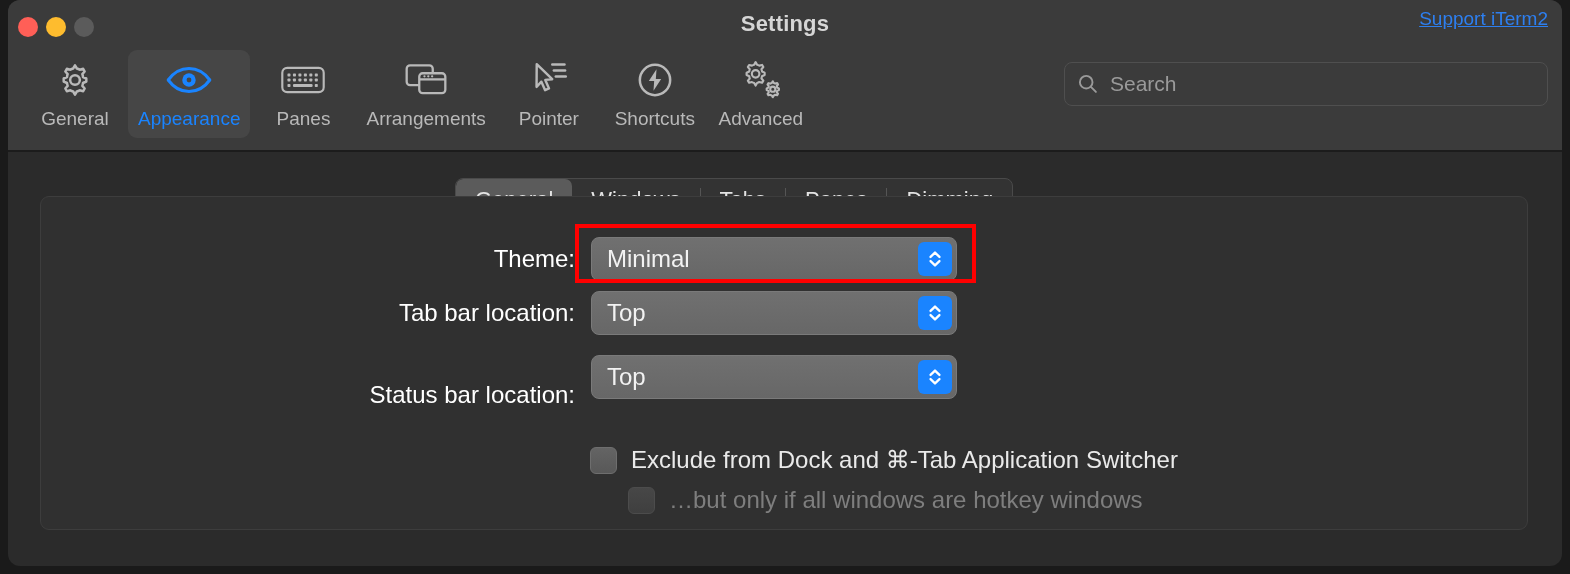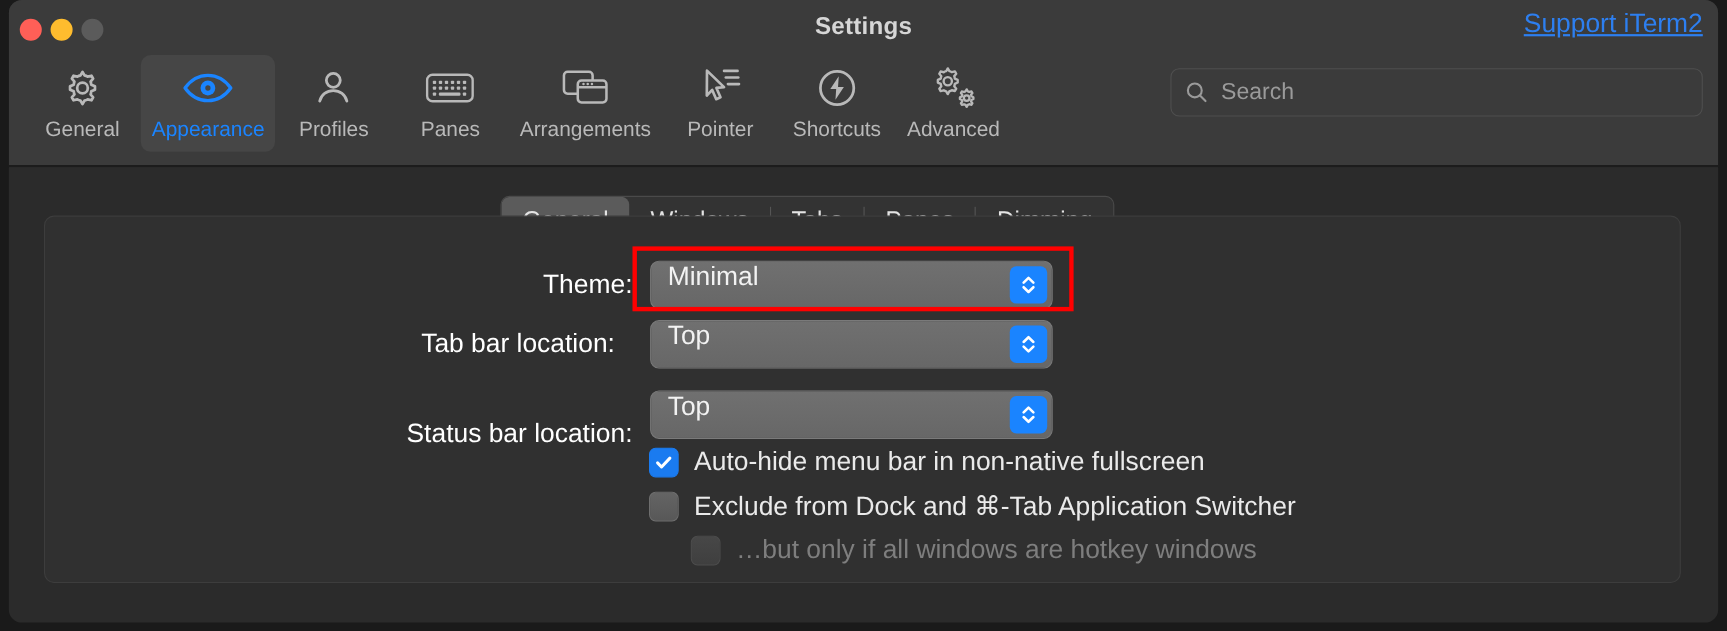--- a/index.html
+++ b/index.html
@@ -64,21 +64,21 @@
     font-size: 22px;
     font-weight: bold;
     color: #d6d6d6;
     letter-spacing: 0.2px;
   }
 
   #support-link {
     position: absolute;
     right: 14px;
     top: 8px;
-    font-size: 24px;
+    font-size: 19px;
     color: #2d7ff0;
     text-decoration: underline;
     cursor: pointer;
   }
 
   
   #toolbar-items {
     position: absolute;
     left: 14px;
     top: 50px;
@@ -194,21 +194,21 @@
 
   .popup {
     position: relative;
     height: 44px;
     width: 366px;
     border-radius: 8px;
     background: linear-gradient(#707070, #676767);
     border: 1px solid #7a7a7a;
     box-sizing: border-box;
     display: flex;
-    align-items: flex-start;
+    align-items: center;
     cursor: default;
   }
   .popup-value {
     font-size: 24px;
     color: #f2f2f2;
     padding-left: 15px;
   }
   .popup-arrows {
     position: absolute;
     right: 4px;
@@ -303,29 +303,20 @@
         <span class="tb-icon">
           <svg width="48" height="40" viewBox="0 0 30 20" fill="none" stroke="#1a84ff" stroke-width="1.9">
             <path d="M2 10c3.6-5 8-7.2 13-7.2S24.4 5 28 10c-3.6 5-8 7.2-13 7.2S5.6 15 2 10z" stroke-linejoin="round"></path>
             <circle cx="15" cy="10" r="4.2" fill="#1a84ff" stroke="none"></circle>
             <circle cx="15" cy="10" r="1.5" fill="#464646" stroke="none"></circle>
           </svg>
         </span>
         <span class="tb-label">Appearance</span>
       </div>
 
-      <div class="tb-item">
-        <span class="tb-icon">
-          <svg width="38" height="40" viewBox="0 0 24 24" fill="none" stroke="#b9b9b9" stroke-width="1.6">
-            <circle cx="12" cy="7.6" r="4"></circle>
-            <path d="M4.2 19.5c.9-3.7 4-6 7.8-6s6.9 2.3 7.8 6" stroke-linecap="round"></path>
-          </svg>
-        </span>
-        <span class="tb-label">Profiles</span>
-      </div>
 
       <div class="tb-item">
         <span class="tb-icon">
           <svg width="46" height="36" viewBox="0 0 32 22" fill="none" stroke="#b9b9b9" stroke-width="1.5">
             <rect x="1.6" y="2.6" width="28.8" height="16.8" rx="3.4"></rect>
             <g fill="#b9b9b9" stroke="none">
               <rect x="5.2" y="6.4" width="2.1" height="2.1" rx="0.5"></rect>
               <rect x="9.0" y="6.4" width="2.1" height="2.1" rx="0.5"></rect>
               <rect x="12.8" y="6.4" width="2.1" height="2.1" rx="0.5"></rect>
               <rect x="16.6" y="6.4" width="2.1" height="2.1" rx="0.5"></rect>
@@ -446,21 +437,21 @@
         <span class="popup-arrows">
           <svg width="18" height="20" viewBox="0 0 14 18" fill="none" stroke="#ffffff" stroke-width="2.1" stroke-linecap="round" stroke-linejoin="round">
             <path d="M3 7.1L7 3.2l4 3.9"></path>
             <path d="M3 10.9L7 14.8l4-3.9"></path>
           </svg>
         </span>
       </div>
     </div>
 
     <div class="row" style="left:0px; top:94px; width:916px; justify-content:flex-end;">
-      <span class="row-label" style="margin-right:32px;">Tab bar location:</span>
+      <span class="row-label" style="margin-right:16px;">Tab bar location:</span>
       <div class="popup">
         <span class="popup-value">Top</span>
         <span class="popup-arrows">
           <svg width="18" height="20" viewBox="0 0 14 18" fill="none" stroke="#ffffff" stroke-width="2.1" stroke-linecap="round" stroke-linejoin="round">
             <path d="M3 7.1L7 3.2l4 3.9"></path>
             <path d="M3 10.9L7 14.8l4-3.9"></path>
           </svg>
         </span>
       </div>
     </div>
@@ -471,28 +462,20 @@
         <span class="popup-value">Top</span>
         <span class="popup-arrows">
           <svg width="18" height="20" viewBox="0 0 14 18" fill="none" stroke="#ffffff" stroke-width="2.1" stroke-linecap="round" stroke-linejoin="round">
             <path d="M3 7.1L7 3.2l4 3.9"></path>
             <path d="M3 10.9L7 14.8l4-3.9"></path>
           </svg>
         </span>
       </div>
     </div>
 
-    <div class="cbrow" style="left:549px; top:209px;">
-      <span class="cbox on">
-        <svg width="19" height="19" viewBox="0 0 18 18" fill="none" stroke="#ffffff" stroke-width="2.6" stroke-linecap="round" stroke-linejoin="round">
-          <path d="M3.6 9.3l3.4 3.5 7.2-7.6"></path>
-        </svg>
-      </span>
-      <span class="cblabel">Auto-hide menu bar in non-native fullscreen</span>
-    </div>
 
     <div class="cbrow" style="left:549px; top:249px;">
       <span class="cbox off"></span>
       <span class="cblabel">Exclude from Dock and ⌘-Tab Application Switcher</span>
     </div>
 
     <div class="cbrow" style="left:587px; top:289px;">
       <span class="cbox off dim"></span>
       <span class="cblabel dim">…but only if all windows are hotkey windows</span>
     </div>

